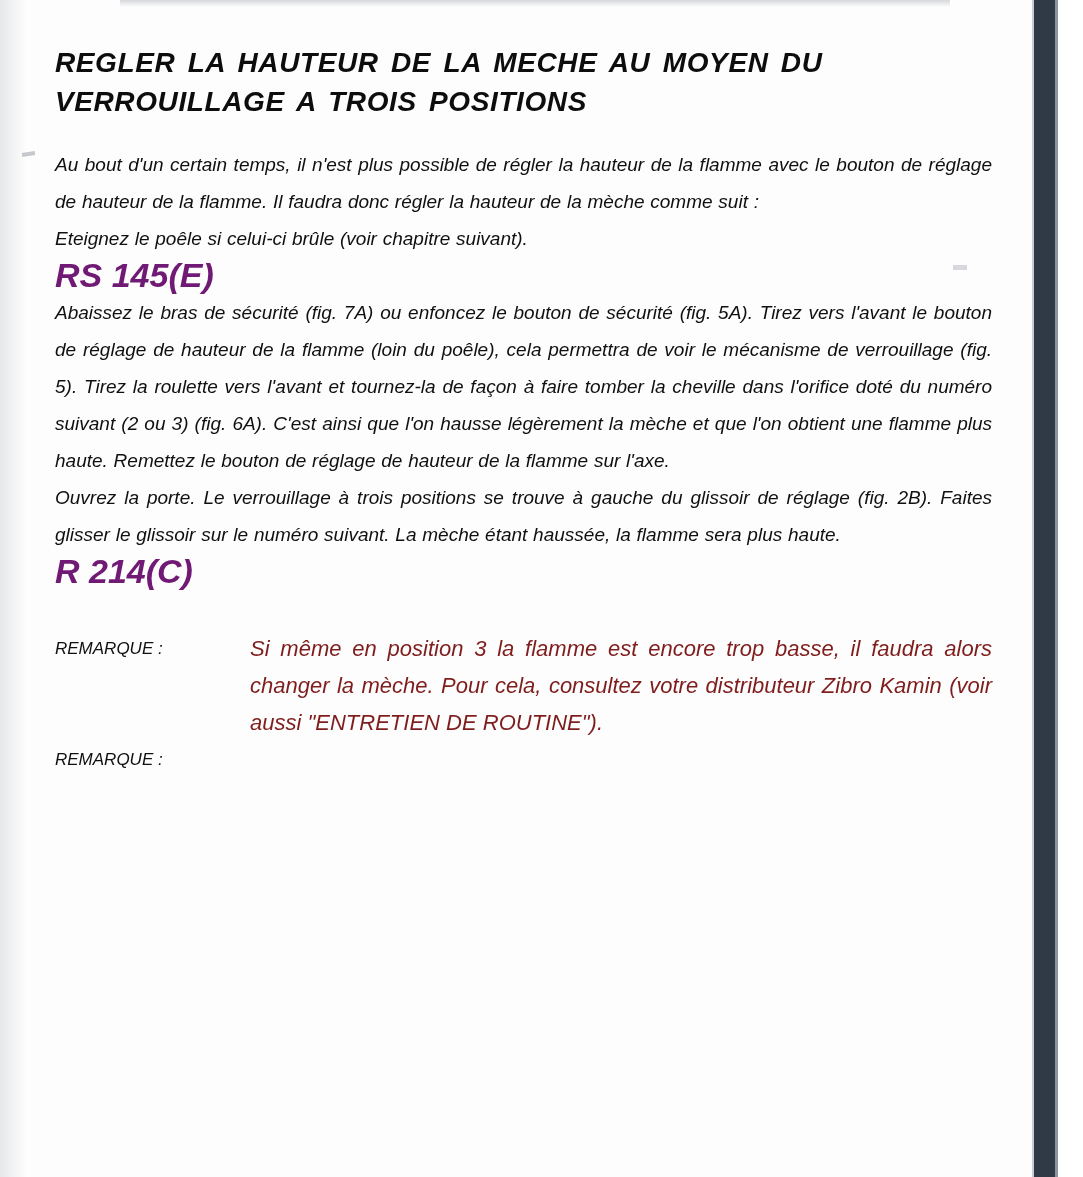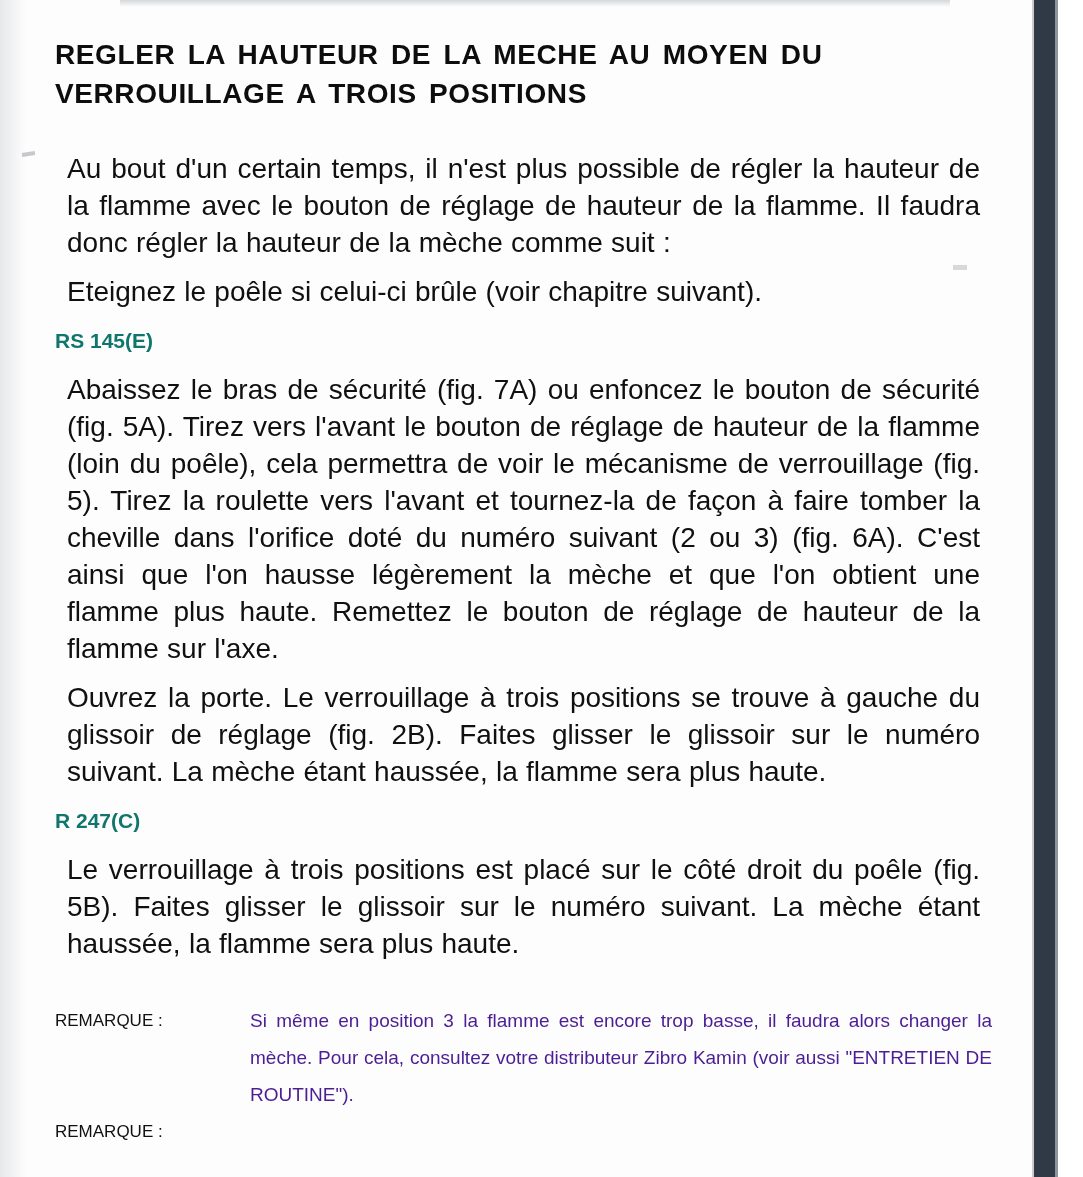--- a/index.html
+++ b/index.html
@@ -84,82 +84,83 @@
     left: 1058px;
     width: 25px;
     height: 1177px;
     background: #ffffff;
   }
 
   
   #doc-content {
     position: absolute;
     left: 55px;
-    top: 4px;
+    top: 12px;
     width: 937px;
+    font-style: italic;
   }
 
   .doc-title {
     font-size: 28px;
     font-weight: bold;
     line-height: 39px;
     letter-spacing: 0.6px;
     color: #0d0d0d;
     margin: 0;
     padding-top: 31px;
     word-spacing: 4px;
     text-transform: uppercase;
   }
 
   .body-block {
-    margin: 12px;
+    margin: 0;
     padding: 0;
-    font-size: 28px;
+    font-size: 19px;
     line-height: 37px;
     color: #101010;
     text-align: justify;
     word-spacing: 0.5px;
   }
   .body-block.first-after-title {
     padding-top: 25px;
   }
   .body-block.ragged {
     text-align: left;
   }
 
   .model-heading {
     margin: 0;
     padding: 0;
-    font-size: 21px;
+    font-size: 34px;
     line-height: 37px;
     font-weight: bold;
-    color: #0f766e;
+    color: #701a75;
   }
 
   
   #remarks {
     margin-top: 40px;
   }
   .remark-row {
     display: flex;
     align-items: flex-start;
   }
   .remark-label {
     flex: 0 0 auto;
     width: 195px;
     font-size: 17px;
     line-height: 37px;
     color: #101010;
     white-space: nowrap;
   }
   .remark-text {
     flex: 1 1 auto;
-    font-size: 19px;
-    line-height: 37px;
-    color: #4c1d95;
+    font-size: 22px;
+    line-height: 37px;
+    color: #7f1d1d;
     text-align: justify;
   }
   .remark-text.ragged {
     text-align: left;
   }
 </style>
 </head>
 <body>
 
 <div id="page-surface">
@@ -177,23 +178,22 @@
 
     <p class="body-block ragged">Eteignez le poêle si celui-ci brûle (voir chapitre suivant).</p>
 
     <h2 class="model-heading">RS 145(E)</h2>
 
     <p class="body-block">Abaissez le bras de sécurité (fig. 7A) ou enfoncez le bouton de sécurité (fig. 5A). Tirez vers l'avant le bouton de réglage de hauteur de la flamme (loin du poêle), cela permettra de voir le mécanisme de verrouillage (fig. 5). Tirez la roulette vers l'avant et tournez-la de façon à faire tomber la cheville dans l'orifice doté du numéro suivant (2 ou 3) (fig. 6A). C'est ainsi que l'on hausse légèrement la mèche et que l'on obtient une flamme plus haute. Remettez le bouton de réglage de hauteur de la flamme sur l'axe.</p>
 
 
     <p class="body-block">Ouvrez la porte. Le verrouillage à trois positions se trouve à gauche du glissoir de réglage (fig. 2B). Faites glisser le glissoir sur le numéro suivant. La mèche étant haussée, la flamme sera plus haute.</p>
 
-    <h2 class="model-heading">R 247(C)</h2>
-
-    <p class="body-block">Le verrouillage à trois positions est placé sur le côté droit du poêle (fig. 5B). Faites glisser le glissoir sur le numéro suivant. La mèche étant haussée, la flamme sera plus haute.</p>
+    <h2 class="model-heading">R 214(C)</h2>
+
 
     <div id="remarks">
 
       <div class="remark-row">
         <div class="remark-label">REMARQUE :</div>
         <div class="remark-text">Si même en position 3 la flamme est encore trop basse, il faudra alors changer la mèche. Pour cela, consultez votre distributeur Zibro Kamin (voir aussi "ENTRETIEN DE ROUTINE").</div>
       </div>
 
       <div class="remark-row">
         <div class="remark-label">REMARQUE :</div>

